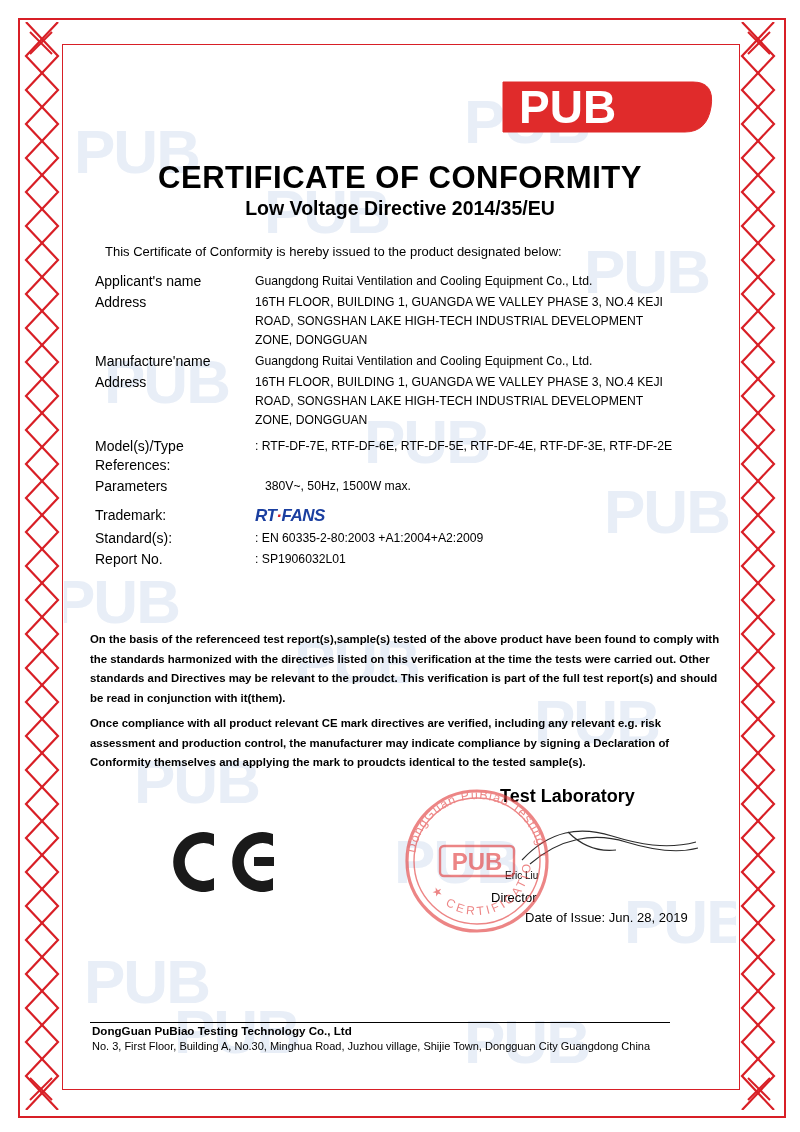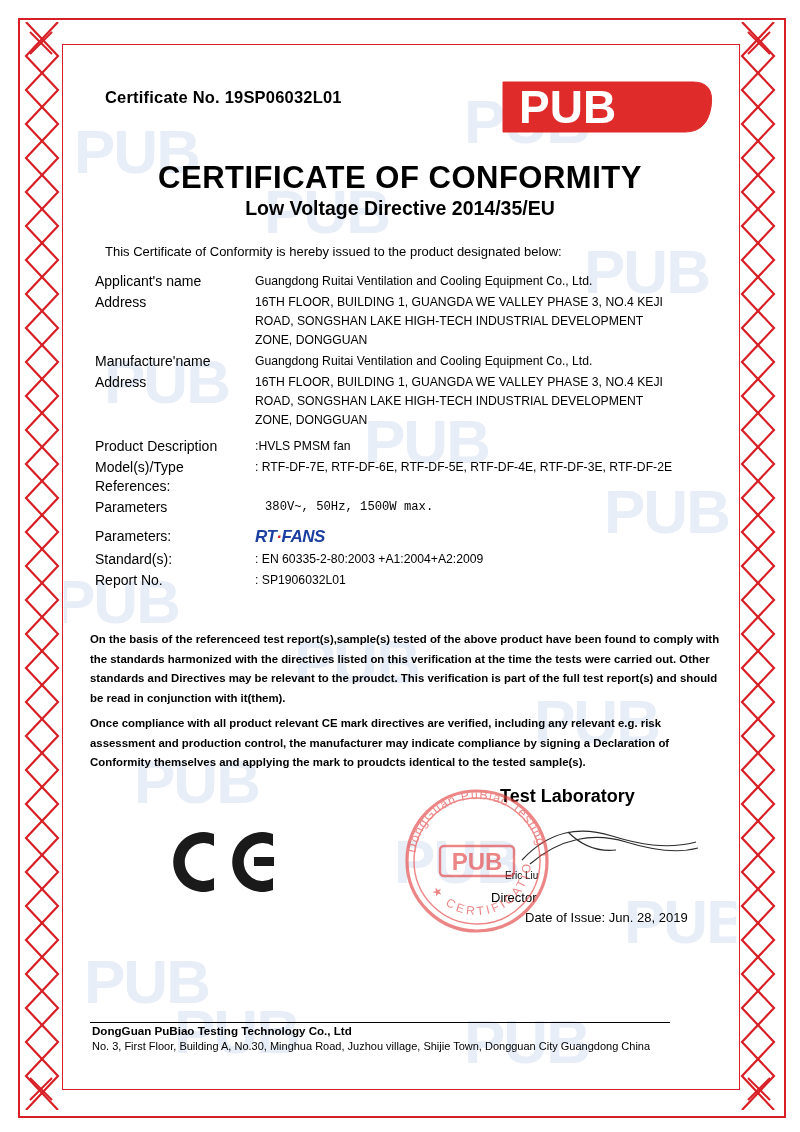--- a/index.html
+++ b/index.html
@@ -318,21 +318,20 @@
   </div>
   <div class="corner-x corner-br">
     <svg width="26" height="26" viewBox="0 0 26 26">
         <g stroke="#d81f26" stroke-width="2" fill="none">
           <path d="M2 2 L24 24"></path>
           <path d="M24 2 L2 24"></path>
         </g>
       </svg>
   </div>
 
-  <div class="cert-no">Certificate No. 19SP06032L01</div>
 
   <div class="pub-logo">
     <svg width="220" height="62" viewBox="0 0 220 62" xmlns="http://www.w3.org/2000/svg">
       <path d="M6 6 L196 6 Q218 6 214 31 Q210 56 188 56 L6 56 Z" fill="#e02b2b"></path>
       <g fill="#ffffff" font-family="Liberation Sans, sans-serif" font-weight="bold" font-size="46">
         <text x="22" y="47">PUB</text>
       </g>
       <path d="M6 6 L196 6 Q218 6 214 31 Q210 56 188 56 L6 56 Z" fill="none" stroke="#e02b2b" stroke-width="1"></path>
     </svg>
   </div>
@@ -370,45 +369,39 @@
       <div class="field-label">Address</div>
       <div class="field-value">
         <span class="vline">16TH FLOOR, BUILDING 1, GUANGDA WE VALLEY PHASE 3, NO.4 KEJI</span>
         <span class="vline">ROAD, SONGSHAN LAKE HIGH-TECH INDUSTRIAL DEVELOPMENT</span>
         <span class="vline">ZONE, DONGGUAN</span>
       </div>
     </div>
 
     <div class="spacer-5"></div>
 
-    <div class="field-row">
-      <div class="field-label">Product Description</div>
-      <div class="field-value">
-        <span class="vline">:HVLS PMSM fan</span>
-      </div>
-    </div>
 
     <div class="field-row">
       <div class="field-label">Model(s)/Type References:</div>
       <div class="field-value">
         <span class="vline">: RTF-DF-7E, RTF-DF-6E, RTF-DF-5E, RTF-DF-4E, RTF-DF-3E, RTF-DF-2E</span>
       </div>
     </div>
 
     <div class="field-row">
       <div class="field-label">Parameters</div>
       <div class="field-value">
-        <span class="vline" style="padding-left:10px;font-family:Liberation Mono, monospace;">380V~, 50Hz, 1500W max.</span>
+        <span class="vline" style="padding-left:10px;">380V~, 50Hz, 1500W max.</span>
       </div>
     </div>
 
     <div class="spacer-8"></div>
 
     <div class="field-row">
-      <div class="field-label">Parameters:</div>
+      <div class="field-label">Trademark:</div>
       <div class="field-value">
         <span class="trademark-logo"><span>RT</span><span class="dot">·</span><span class="fans">FANS</span></span>
       </div>
     </div>
 
     <div class="field-row">
       <div class="field-label">Standard(s):</div>
       <div class="field-value">
         <span class="vline">: EN 60335-2-80:2003 +A1:2004+A2:2009</span>
       </div>

